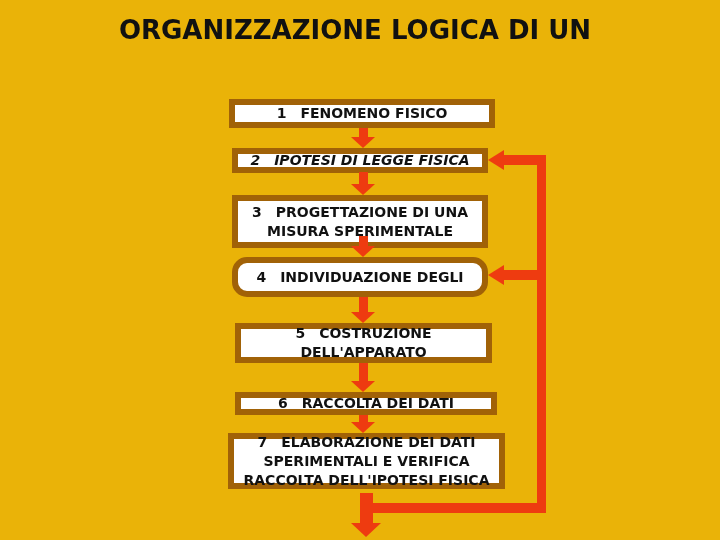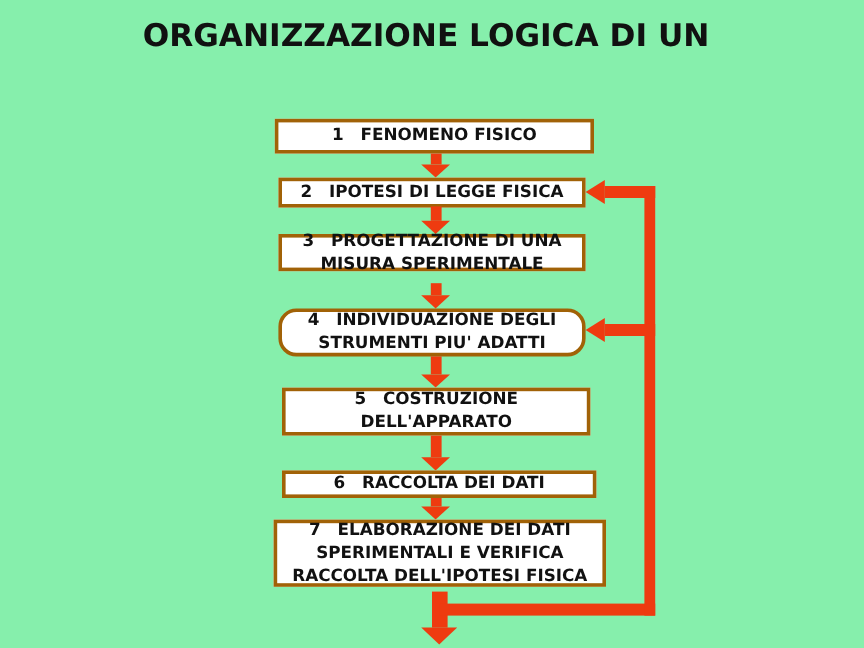--- a/index.html
+++ b/index.html
@@ -1,39 +1,39 @@
 <!DOCTYPE html>
 <html><head>
 <meta charset="utf-8">
 <style>
   html, body { margin: 0; padding: 0; background: #ffffff; }
   #slide {
     position: relative;
     width: 720px;
     height: 540px;
-    background: #86efac;
+    background: #eab308;
     overflow: hidden;
     font-family: "DejaVu Sans", "Liberation Sans", sans-serif;
   }
   .title {
     position: absolute;
     top: 14px;
     left: 0;
     width: 710px;
     text-align: center;
     font-size: 26px;
     font-weight: bold;
     line-height: 33px;
     color: #111111;
     letter-spacing: 0px;
   }
   .box {
     position: absolute;
     background: #ffffff;
-    border: 3px solid #a16207;
+    border: 6px solid #a16207;
     box-sizing: border-box;
     display: flex;
     flex-direction: column;
     justify-content: center;
     align-items: center;
     font-size: 14px;
     font-weight: bold;
     color: #111111;
     line-height: 19px;
     text-align: center;
@@ -84,42 +84,41 @@
 
   <div class="box" style="left:229px; top:99px; width:266px; height:29px;">
     <div><span class="num">1</span><span>FENOMENO FISICO</span></div>
   </div>
 
   <div class="arrow-down" style="left:351px; top:128px; height:20px;">
     <div class="shaft" style="height:9px;"></div>
     <div class="head" style="top:9px;"></div>
   </div>
 
-  <div class="box" style="left:232px; top:148px; width:256px; height:25px;">
+  <div class="box" style="left:232px; top:148px; width:256px; height:25px;font-style:italic;">
     <div><span class="num">2</span><span>IPOTESI DI LEGGE FISICA</span></div>
   </div>
 
   <div class="arrow-down" style="left:351px; top:172px; height:23px;">
     <div class="shaft" style="height:12px;"></div>
     <div class="head" style="top:12px;"></div>
   </div>
 
-  <div class="box" style="left:232px; top:195px; width:256px; height:31px;">
+  <div class="box" style="left:232px; top:195px; width:256px; height:53px;">
     <div><span class="num">3</span><span>PROGETTAZIONE DI UNA</span></div>
     <div>MISURA SPERIMENTALE</div>
   </div>
 
   <div class="arrow-down" style="left:351px; top:236px; height:21px;">
     <div class="shaft" style="height:10px;"></div>
     <div class="head" style="top:10px;"></div>
   </div>
 
   <div class="box" style="left:232px; top:257px; width:256px; height:40px;border-radius:15px;">
     <div><span class="num">4</span><span>INDIVIDUAZIONE DEGLI</span></div>
-    <div>STRUMENTI PIU' ADATTI</div>
   </div>
 
   <div class="arrow-down" style="left:351px; top:297px; height:26px;">
     <div class="shaft" style="height:15px;"></div>
     <div class="head" style="top:15px;"></div>
   </div>
 
   <div class="box" style="left:235px; top:323px; width:257px; height:40px;">
     <div><span class="num">5</span><span>COSTRUZIONE</span></div>
     <div>DELL'APPARATO</div>

